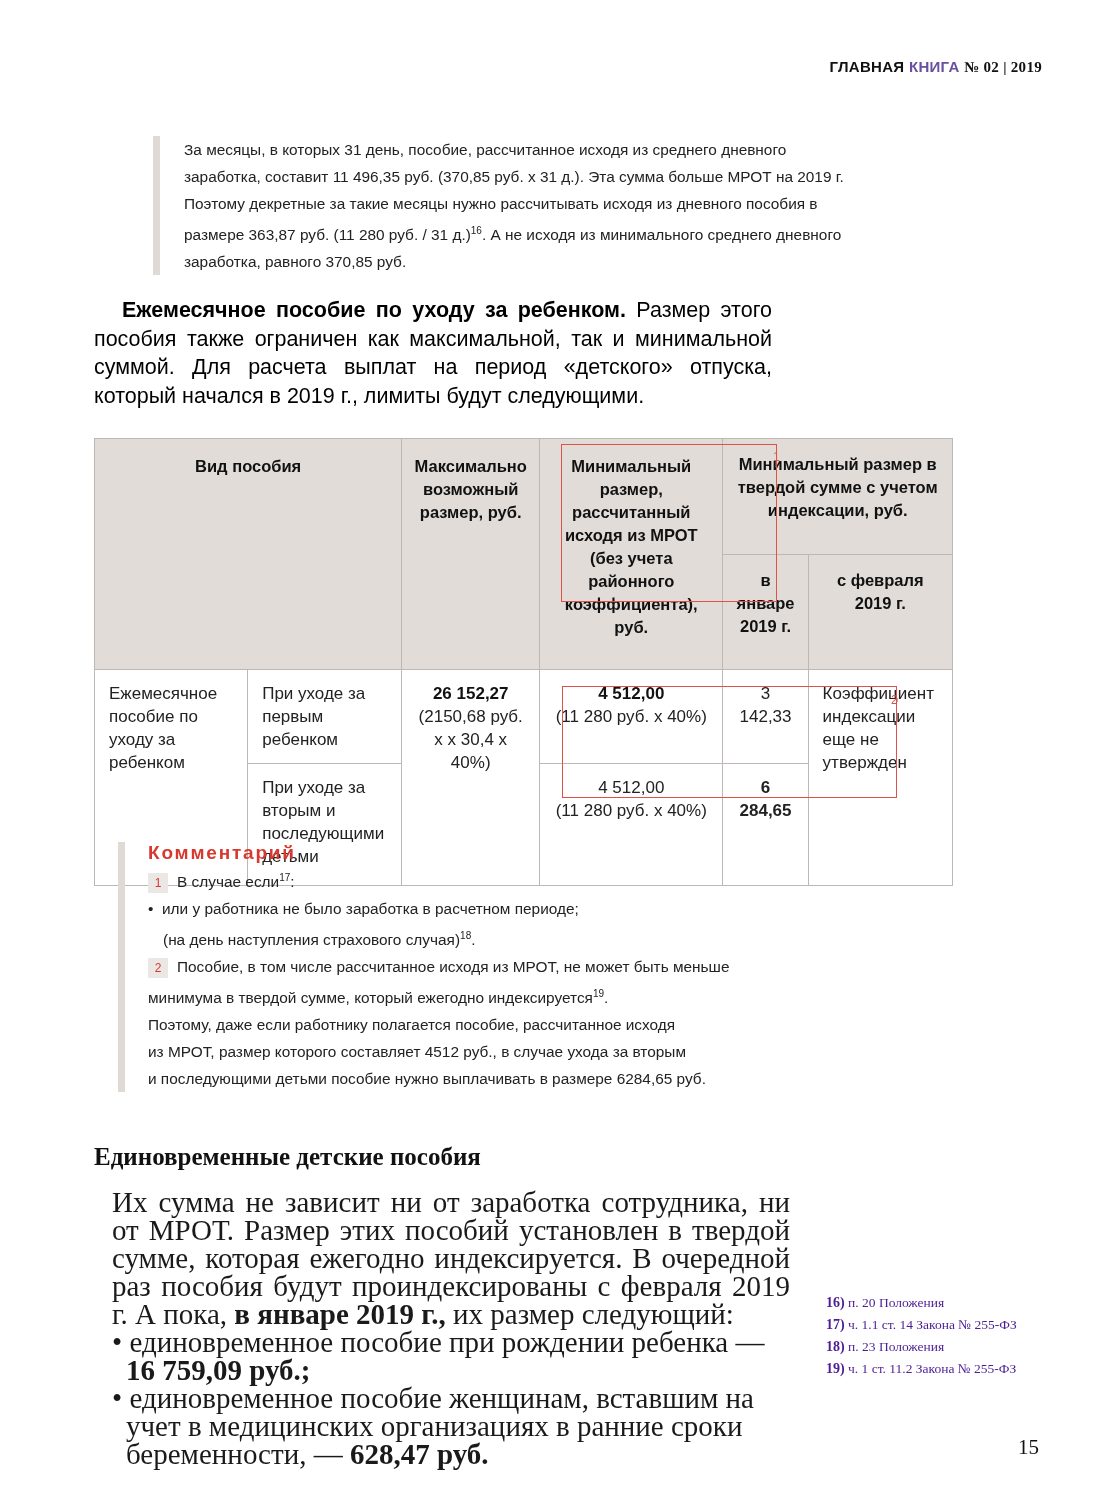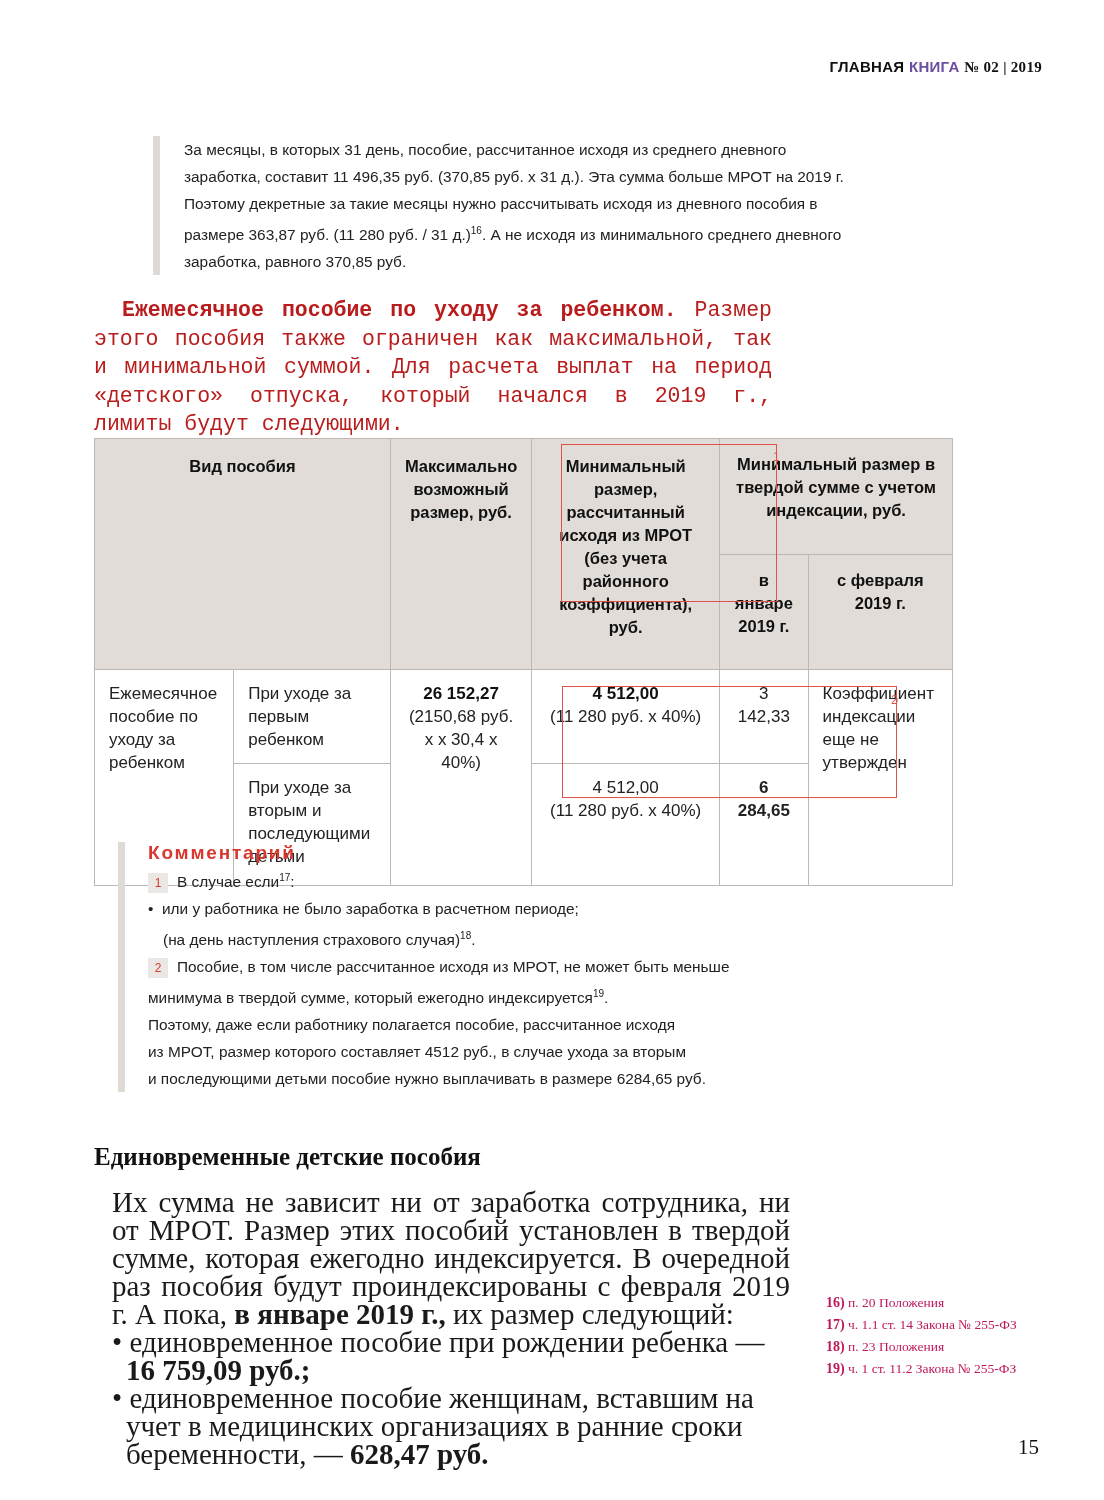--- a/index.html
+++ b/index.html
@@ -5,21 +5,21 @@
   html, body { margin:0; padding:0; background:#fff; }
   body { width:1104px; height:1500px; position:relative; overflow:hidden; color:#1a1a1a; }
 
   .masthead { position:absolute; top:58px; right:62px; font-family:"Liberation Sans", sans-serif; font-weight:bold; font-size:15px; letter-spacing:0.3px; color:#111; }
   .masthead .accent { color:#6b4fa0; }
   .masthead .num { font-family:"Liberation Serif", serif; }
 
   .note { position:absolute; left:118px; top:136px; width:660px; border-left:7px solid #e0dad5; padding-left:24px; font-family:"Liberation Sans", sans-serif; font-size:15.4px; line-height:27px; color:#222; transform-origin:left top;margin-left:35px; }
   .note sup, .comment sup { font-size:10px; }
 
-  .para1 { position:absolute; left:94px; top:296px; width:678px; font-family:Liberation Mono, monospace; font-size:21.5px; line-height:28.5px; color:#b91c1c; text-align:justify; }
+  .para1 { position:absolute; left:94px; top:296px; width:678px; font-family:Liberation Sans, sans-serif; font-size:21.5px; line-height:28.5px; color:#000000; text-align:justify; }
   .para1 .lead { font-weight:bold; margin-left:28px; }
 
   table.tbl { position:absolute; left:94px; top:438px; width:859px; border-collapse:collapse; font-family:"Liberation Sans", sans-serif; }
   table.tbl td, table.tbl th { border:1px solid #bdb8b3; vertical-align:top; }
   table.tbl th { background:#e1dcd8; font-weight:bold; font-size:16.5px; line-height:23px; text-align:center; color:#111; padding:14px 10px; }
   table.tbl td { font-size:17px; line-height:23px; padding:12px 14px; color:#222; }
   td.center { text-align:center; }
   .bold { font-weight:bold; color:#111; }
 
   .hl1 { position:absolute; left:561px; top:444px; width:216px; height:158px; border:1.5px solid #e0514a; box-sizing:border-box; pointer-events:none; }
@@ -30,21 +30,21 @@
   .comment .ctitle { color:#d8382e; font-weight:bold; letter-spacing:1.8px; font-size:19px; line-height:22px; }
   .badge { display:inline-block; background:#ebe7e4; color:#d8382e; font-size:12px; width:20px; text-align:center; line-height:20px; margin-right:9px; }
   .bul { padding-left:0; }
   .bul .dot { display:inline-block; width:14px; }
   .indent { padding-left:15px; }
 
   .h2 { position:absolute; left:94px; top:1143px; font-family:"Liberation Serif", serif; font-weight:bold; font-size:25px; color:#111; }
   .para2 { position:absolute; left:112px; top:1188px; width:678px; font-family:"Liberation Serif", serif; font-size:29px; line-height:28px; color:#1a1a1a; text-align:justify; }
   .para2 .li { text-align:left; padding-left:14px; text-indent:-14px; }
 
-  .foot { position:absolute; left:826px; top:1292px; font-family:"Liberation Serif", serif; font-size:13.5px; line-height:22px; color:#be185d; }
+  .foot { position:absolute; left:826px; top:1292px; font-family:"Liberation Serif", serif; font-size:13.5px; line-height:22px; color:#4c1d95; }
   .foot b { font-size:14px; }
   .pagenum { position:absolute; left:1018px; top:1435px; font-family:"Liberation Serif", serif; font-size:21px; color:#111; }
 </style>
 </head>
 <body>
 
 <div class="masthead">
   <span>ГЛАВНАЯ</span>
   <span class="accent">КНИГА</span>
   <span class="num">№ 02 | 2019</span>
@@ -72,21 +72,21 @@
     <th colspan="2" rowspan="2" style="padding-top:16px">Вид пособия</th>
     <th rowspan="2" style="padding-top:16px">Максимально возможный размер, руб.</th>
     <th rowspan="2" style="padding:16px 22px 30px">Минимальный размер, рассчитанный исходя из МРОТ (без учета районного коэффициента), руб.</th>
     <th colspan="2">Минимальный размер в твердой сумме с учетом индексации, руб.</th>
   </tr>
   <tr>
     <th>в январе 2019 г.</th>
     <th>с февраля 2019 г.</th>
   </tr>
   <tr style="height:72px">
-    <td rowspan="2" style="padding-right:16px">Ежемесячное пособие по уходу за ребенком</td>
+    <td rowspan="2" style="padding-right:30px">Ежемесячное пособие по уходу за ребенком</td>
     <td>При уходе за первым ребенком</td>
     <td rowspan="2" class="center">
       <div class="bold">26 152,27</div>
       <div>(2150,68 руб. х х 30,4 х 40%)</div>
     </td>
     <td class="center">
       <div class="bold">4 512,00</div>
       <div>(11 280 руб. х 40%)</div>
     </td>
     <td class="center">3 142,33</td>

